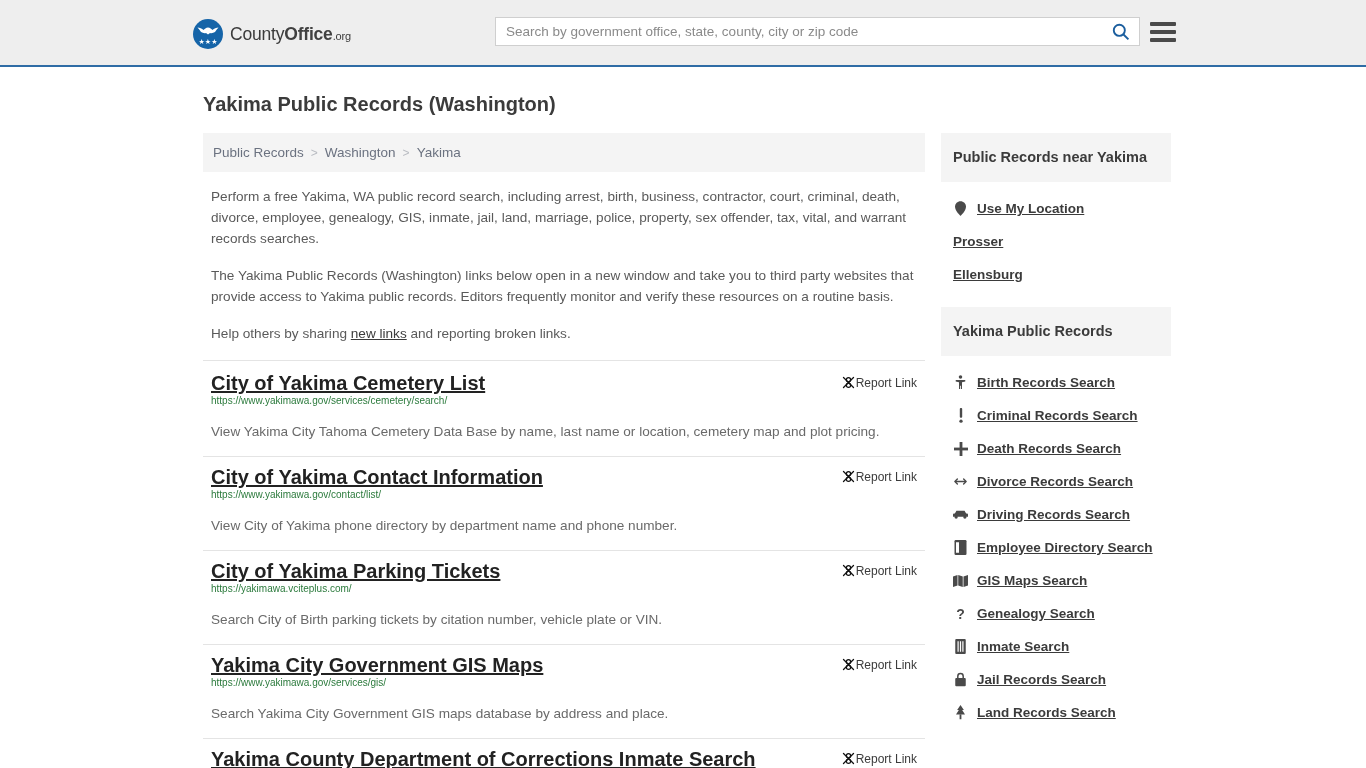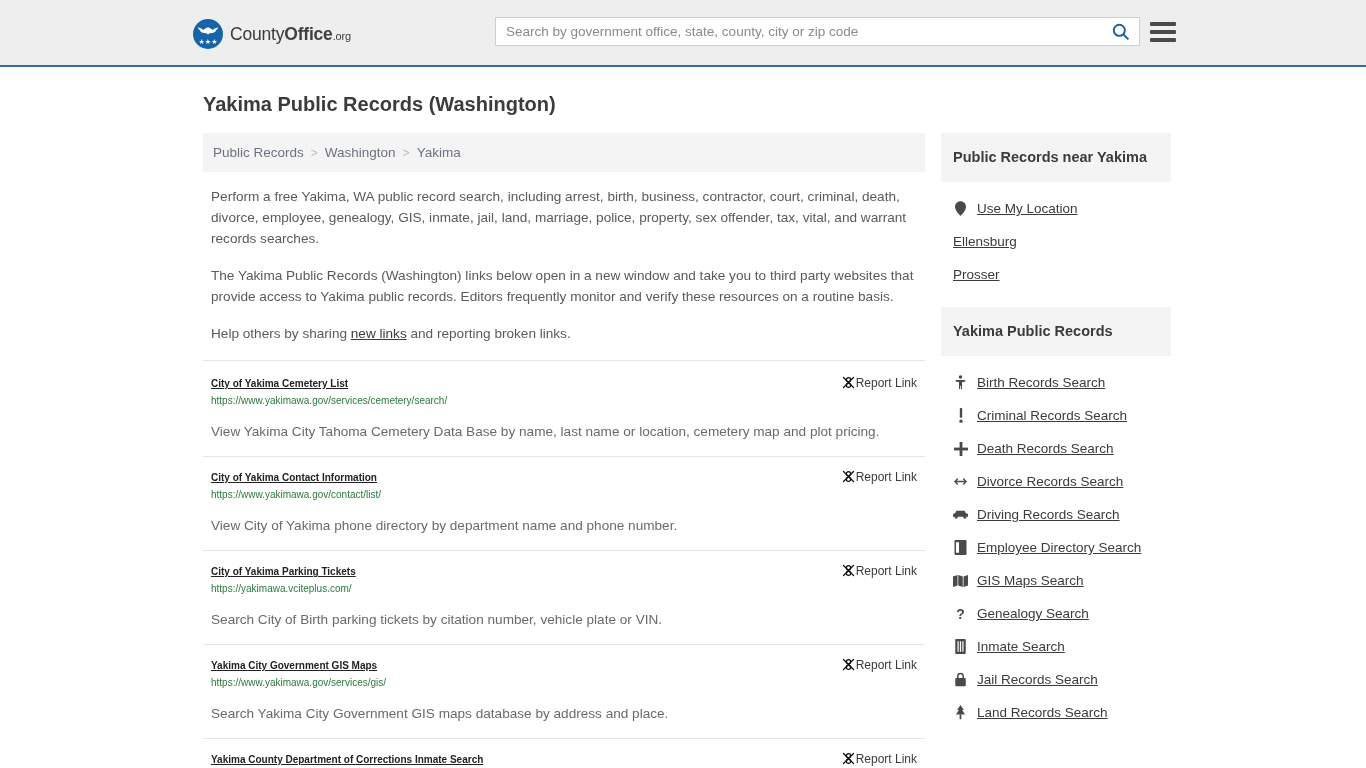--- a/index.html
+++ b/index.html
@@ -146,21 +146,21 @@
     padding: 11px 8px 12px 8px;
     border-bottom: 1px solid #e4e4e4;
     position: relative;
   }
   .result:first-child { border-top: 1px solid #e4e4e4; padding-top: 13px; }
   .result-head {
     display: flex; align-items: flex-start;
     justify-content: space-between;
   }
   .result-title {
-    font-size: 10px;
+    font-size: 20px;
     font-weight: bold;
     color: #222222;
     text-decoration: underline;
     cursor: pointer;
     line-height: 19px;
   }
   .report-link {
     display: flex; align-items: center; gap: 0;
     font-size: 12px;
     color: #3b3b3b;
@@ -197,21 +197,21 @@
   }
   .panel-body { padding: 10px 2px 0 2px; }
   .side-link {
     display: flex; align-items: center;
     gap: 9px;
     padding: 9px 10px;
     font-size: 13.5px;
     color: #3b3b3b;
     cursor: pointer;
   }
-  .side-link .lbl { text-decoration: underline; }
+  .side-link .lbl { text-decoration: underline; font-weight: bold; }
   .side-ico {
     width: 15px; height: 15px;
     flex: 0 0 15px;
     display: inline-flex; align-items: center; justify-content: center;
     color: #4a4a4a;
     font-size: 14px;
     font-weight: bold;
   }
 </style>
 </head>
@@ -373,24 +373,24 @@
           <div class="panel-body">
             <div class="side-link">
               <span class="side-ico">
                 <svg width="11" height="15" viewBox="0 0 24 32" fill="currentColor">
                   <path d="M12 0C5.4 0 0 5.4 0 12c0 9 12 20 12 20s12-11 12-20C24 5.4 18.6 0 12 0z"></path>
                 </svg>
               </span>
               <span class="lbl">Use My Location</span>
             </div>
             <div class="side-link">
+              <span class="lbl">Prosser</span>
+            </div>
+            <div class="side-link">
               <span class="lbl">Ellensburg</span>
-            </div>
-            <div class="side-link">
-              <span class="lbl">Prosser</span>
             </div>
           </div>
         </div>
 
         <div class="panel">
           <div class="panel-head">Yakima Public Records</div>
           <div class="panel-body">
 
             <div class="side-link">
               <span class="side-ico">

